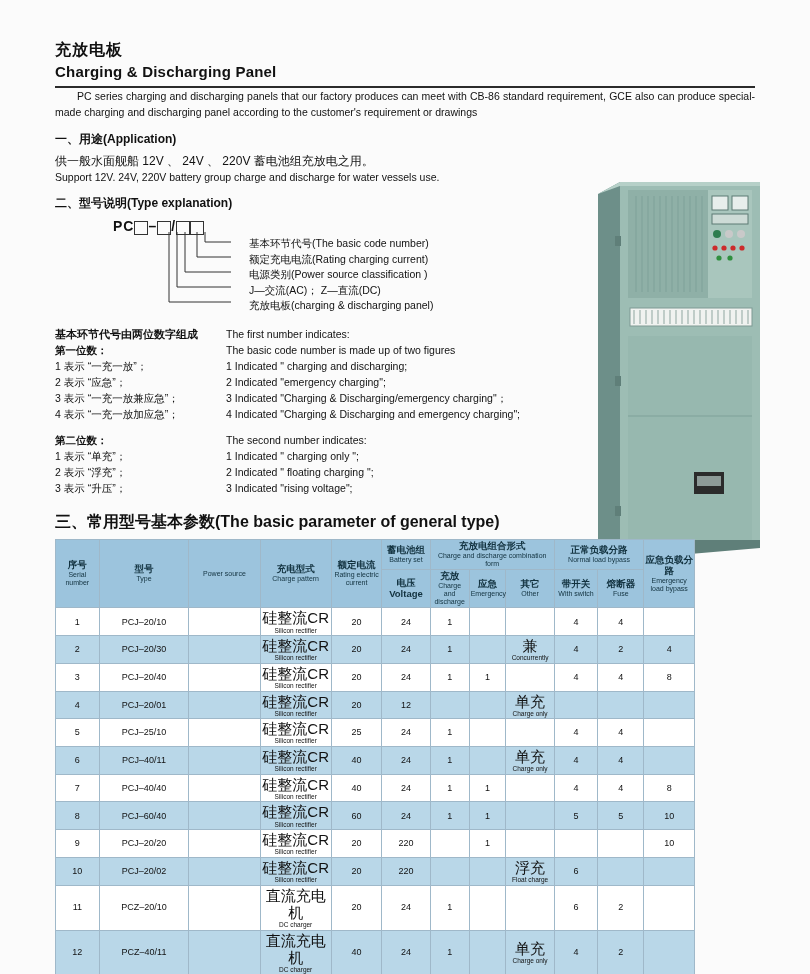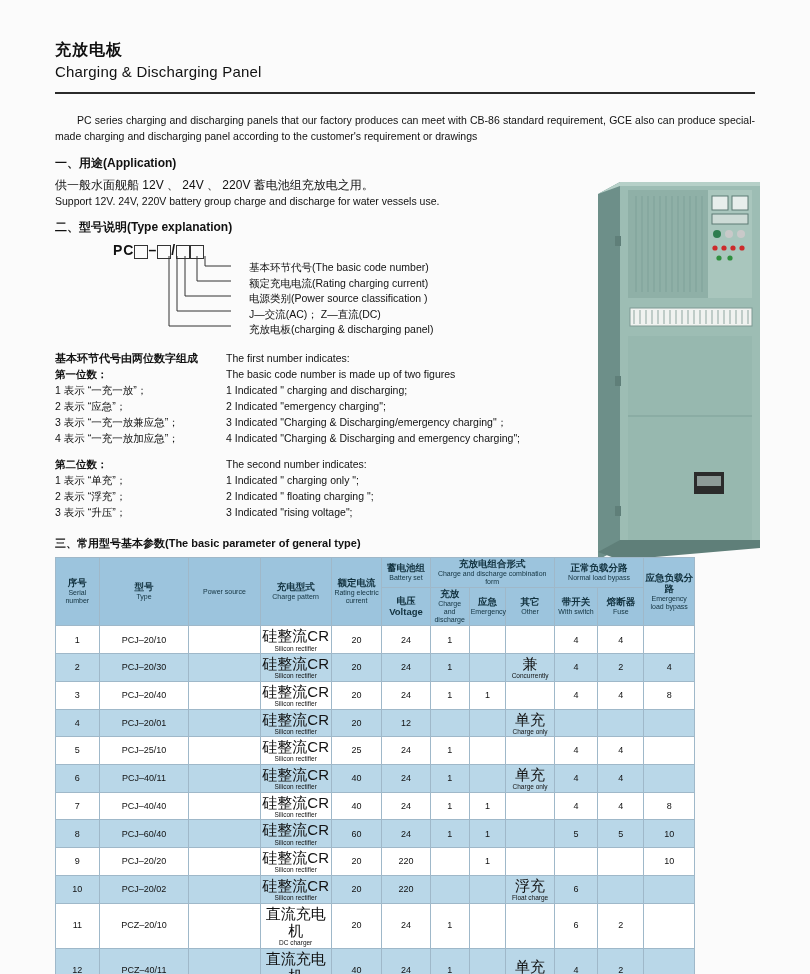--- a/index.html
+++ b/index.html
@@ -13,28 +13,27 @@
   }
   .page{
     position:absolute;left:0;top:0;width:810px;height:974px;
     background:#fbfbfb;
   }
   .inner{
     position:absolute;left:55px;top:40px;width:700px;
   }
   .title-block{
     border-bottom:2px solid #2b2b2b;
-    padding-bottom:12px;
-    margin-bottom:18px;
+    padding-bottom:6px;
   }
   .title-cn{
     font-size:16px;font-weight:bold;letter-spacing:1px;margin:0 0 2px 0;
   }
   .title-en{
-    font-size:15px;font-weight:normal;margin:0;letter-spacing:0.2px;
+    font-size:15px;font-weight:bold;margin:0;letter-spacing:0.2px;
   }
   p.para{
     font-size:11px;line-height:1.55;margin:0 0 8px 0;text-indent:22px;
     text-align:justify;
   }
   p.para.en{font-size:10.5px;}
   .sec-head{
     font-size:12px;font-weight:bold;margin:10px 0 4px 0;
   }
   .line{font-size:12px;line-height:1.5;margin:0;}
@@ -65,21 +64,21 @@
   .explain .row{font-size:10.5px;line-height:16px;white-space:nowrap;}
   .explain .hd{font-size:10.5px;line-height:16px;font-weight:bold;white-space:nowrap;}
   .explain .hd.cn{font-size:11px;}
   .gap{height:10px;}
   
   .photo{
     position:absolute;right:30px;top:176px;width:190px;height:390px;
   }
   
   .tbl-head{
-    font-size:11px;font-weight:bold;margin:16px 0 6px 0;
+    font-size:16px;font-weight:bold;margin:16px 0 6px 0;
   }
   table{
     border-collapse:collapse;width:640px;font-size:9px;table-layout:fixed;
   }
   table td,table th{
     border:1px solid #9fb8c9;
     text-align:center;
     vertical-align:middle;
     padding:1px 1px;
     line-height:1.15;

